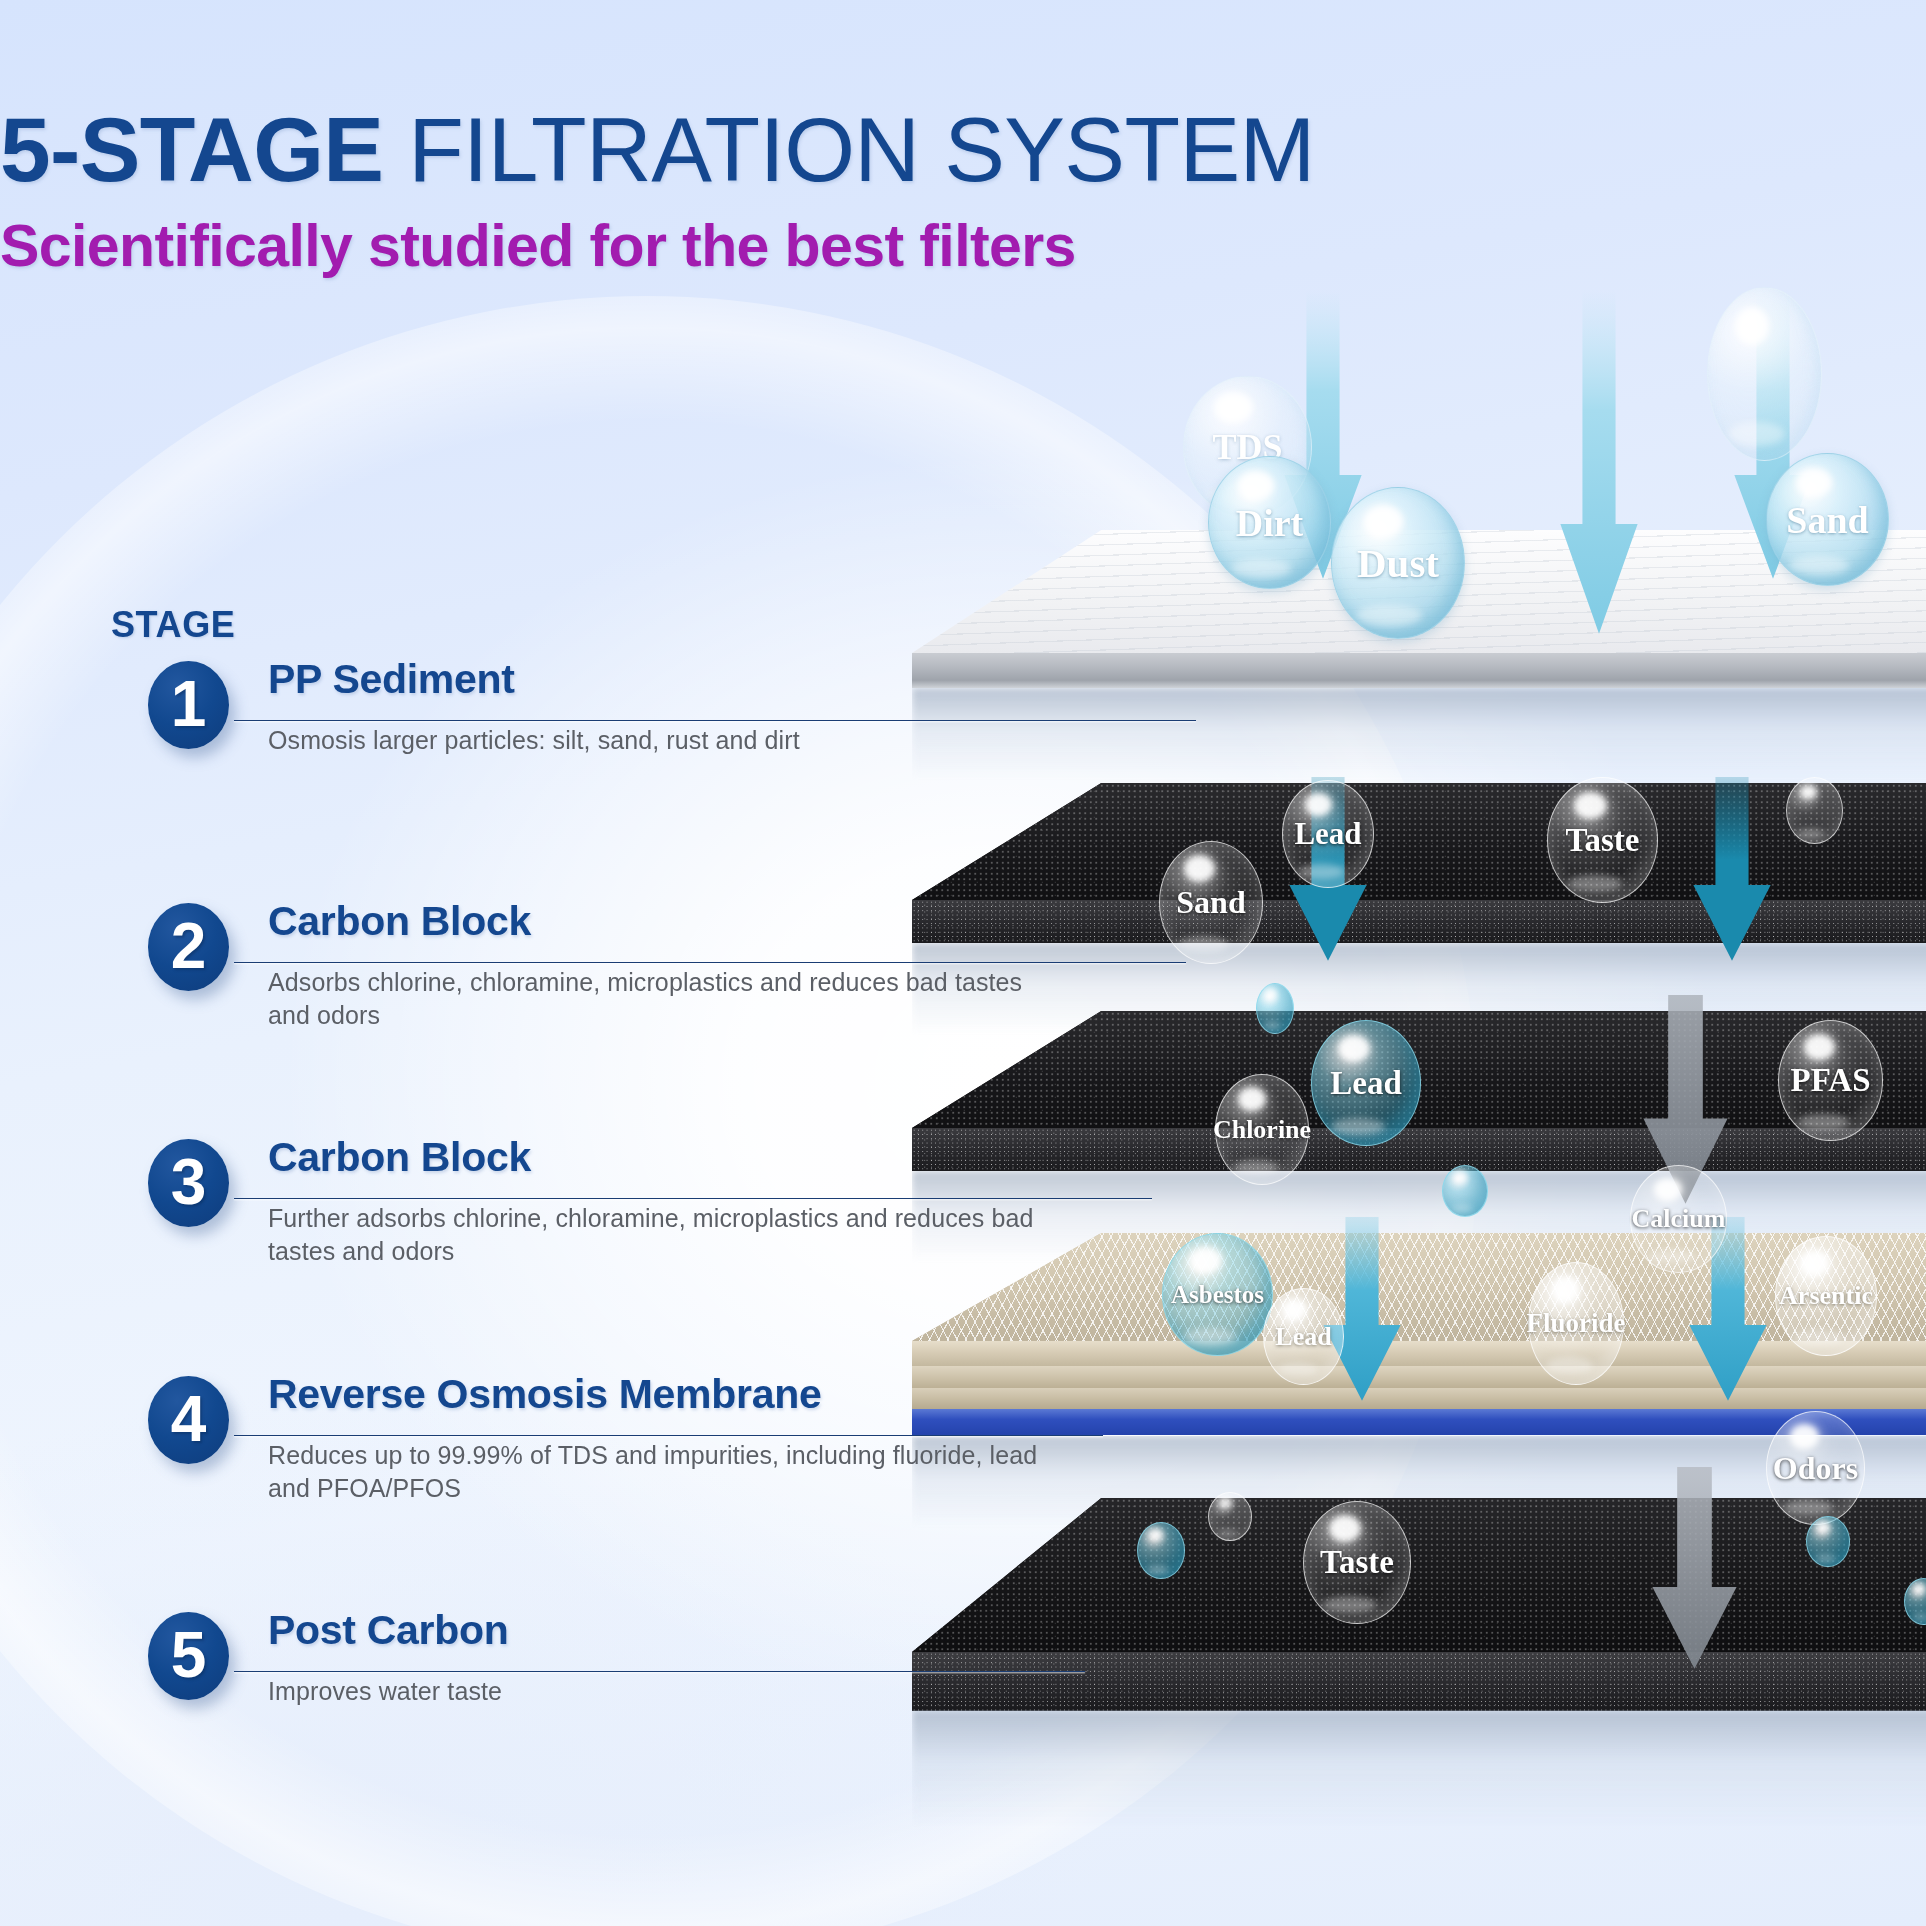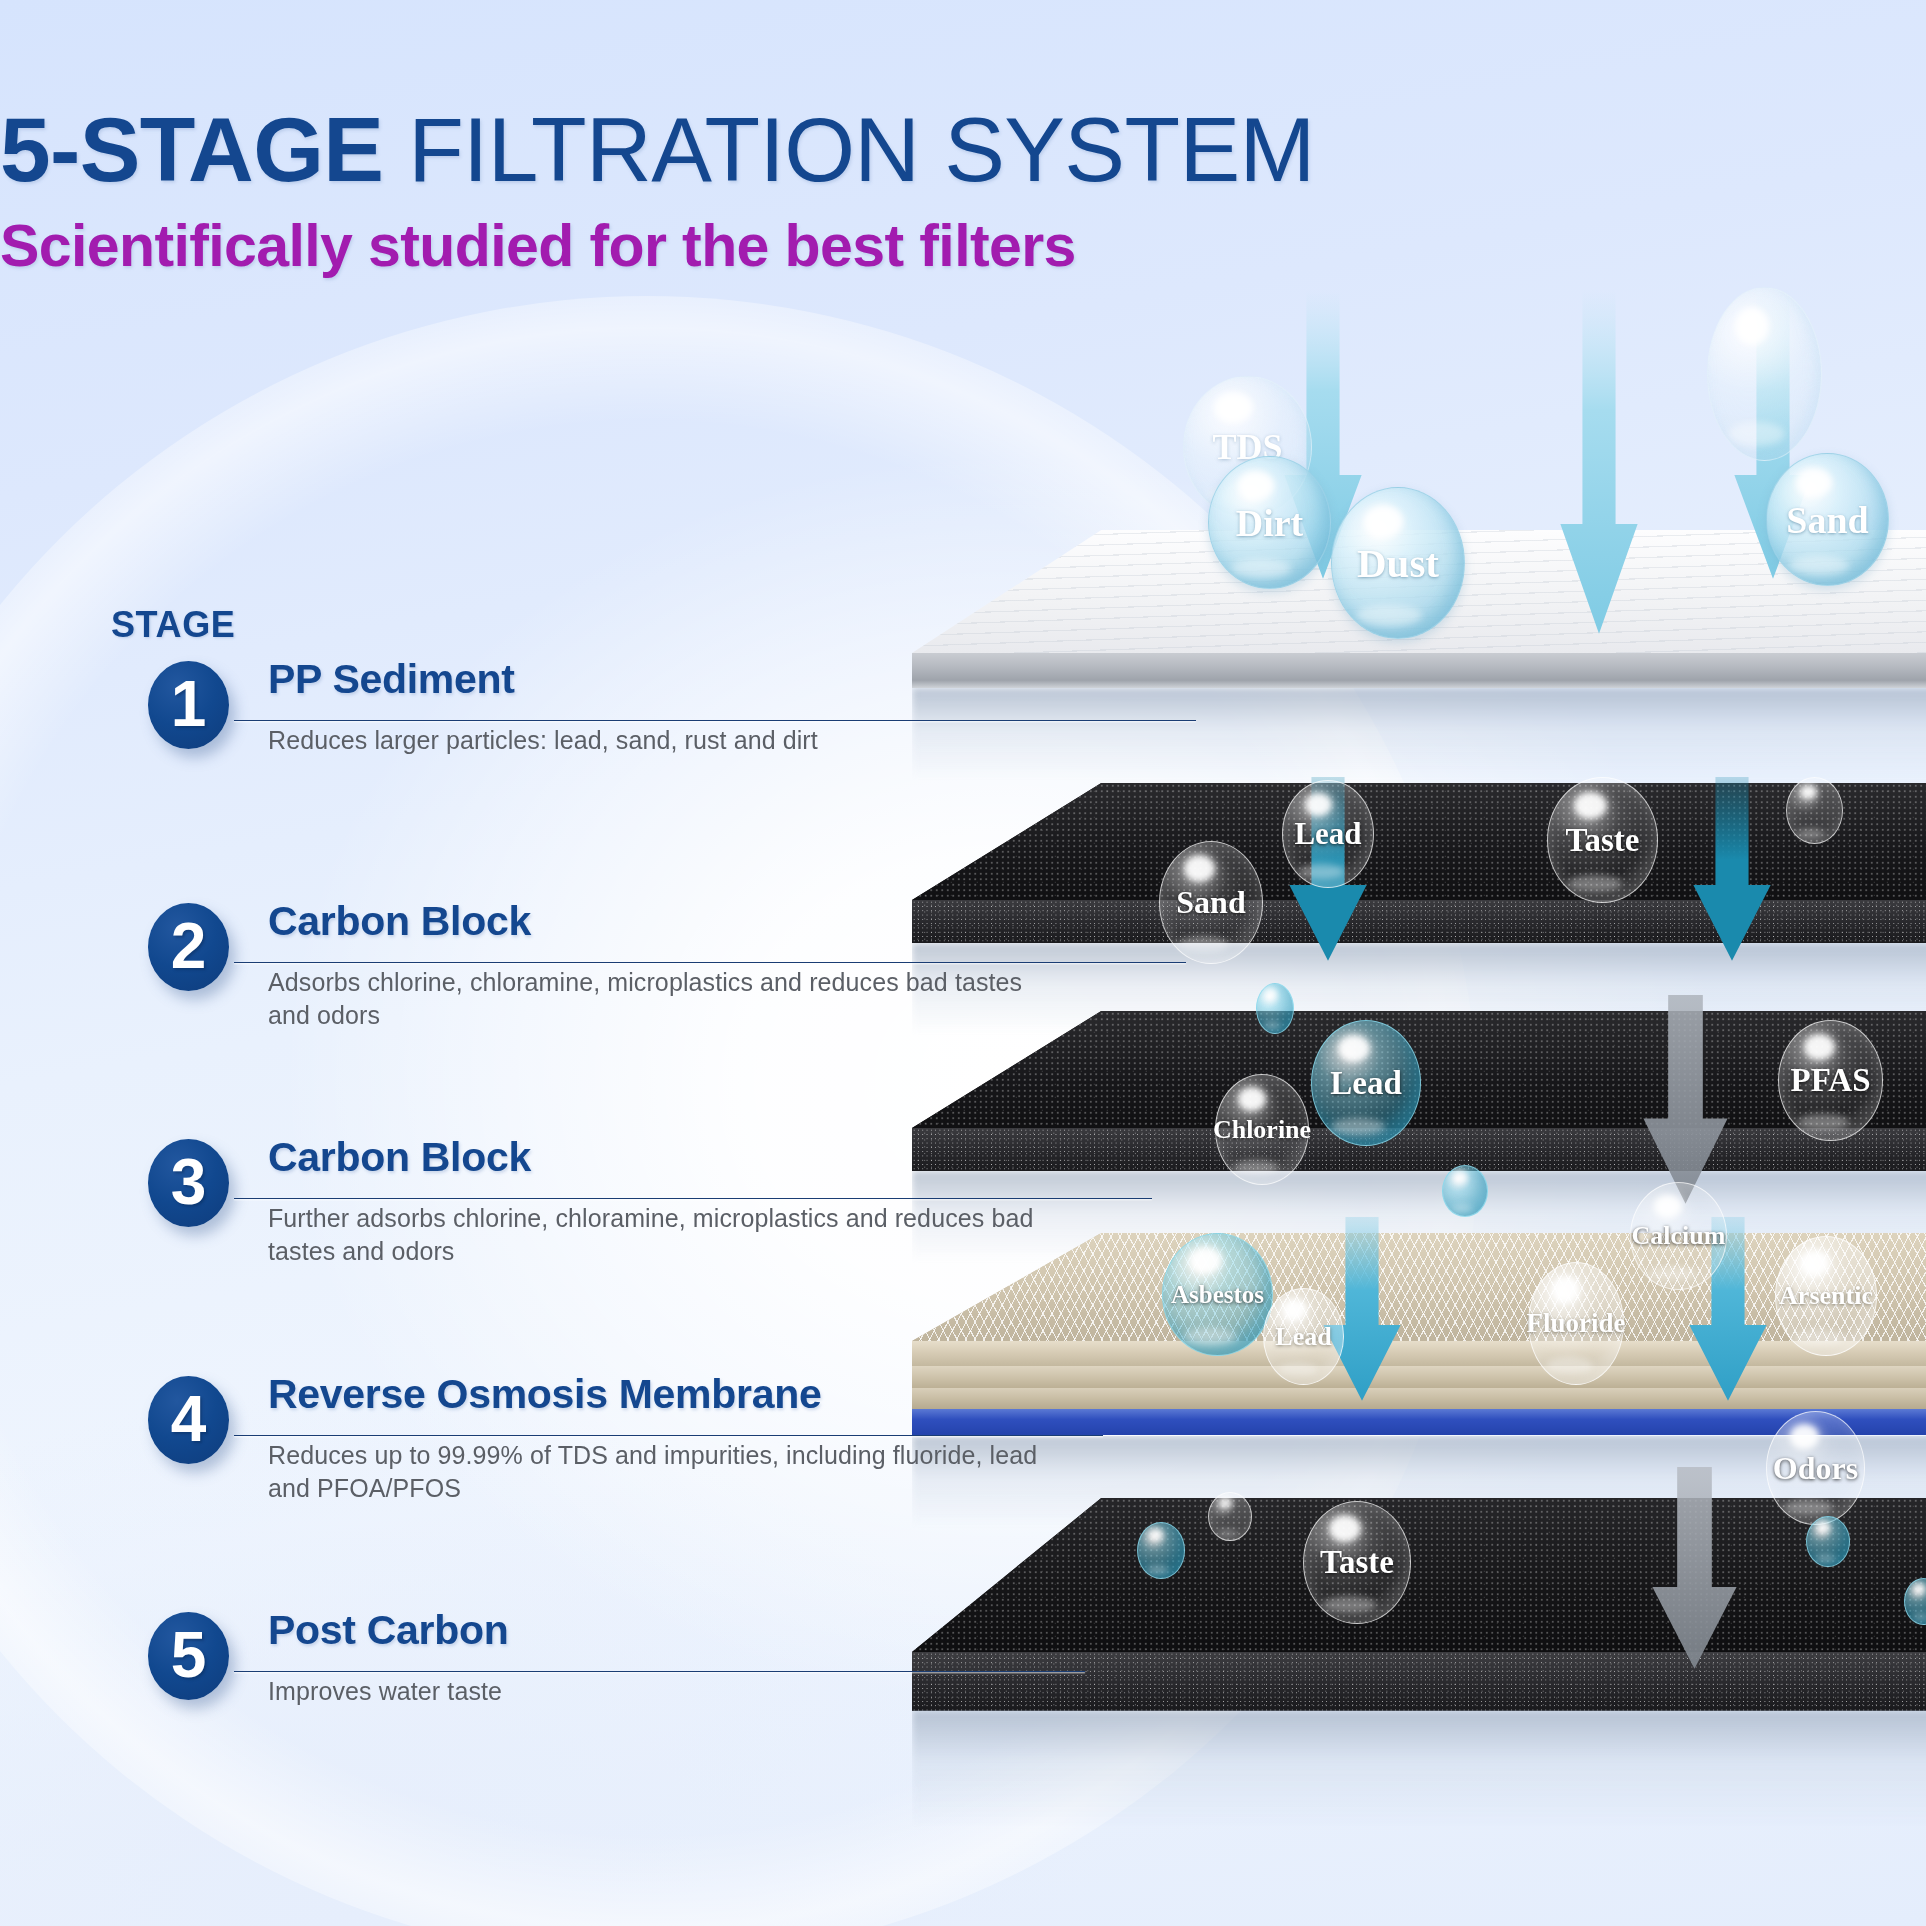--- a/index.html
+++ b/index.html
@@ -427,21 +427,21 @@
       </div>
     <div class="bub teal" style="left:399px;top:490px;width:110px;height:126px;font-size:33px;">
         <span>Lead</span>
       </div>
     <div class="bub teal" style="left:344px;top:453px;width:38px;height:51px;font-size:0px;"></div>
     <div class="bub teal" style="left:530px;top:635px;width:46px;height:52px;font-size:0px;"></div>
     <div class="bub clear" style="left:866px;top:490px;width:105px;height:121px;font-size:33px;">
         <span>PFAS</span>
       </div>
 
-    <div class="bub clear" style="left:718px;top:652px;width:97px;height:108px;font-size:26px;">
+    <div class="bub clear" style="left:718px;top:635px;width:97px;height:108px;font-size:26px;">
         <span>Calcium</span>
       </div>
     <div class="bub teal" style="left:250px;top:703px;width:111px;height:123px;font-size:25px;">
         <span>Asbestos</span>
       </div>
     <div class="bub pale" style="left:351px;top:758px;width:81px;height:97px;font-size:26px;">
         <span>Lead</span>
       </div>
     <div class="bub pale" style="left:616px;top:732px;width:96px;height:123px;font-size:27px;">
         <span>Fluoride</span>
@@ -463,21 +463,21 @@
   </div>
 
   <div class="stage-word">STAGE</div>
 
   <div class="stage" style="top:661px;">
     <div class="circ">
         <span>1</span>
       </div>
     <div class="body">
       <div class="stg-title">PP Sediment</div>
-      <div class="stg-desc">Reduces larger particles: lead, sand, rust and dirt</div>
+      <div class="stg-desc">Osmosis larger particles: silt, sand, rust and dirt</div>
     </div>
     <div class="rule" style="top:59px;width:962px;"></div>
   </div>
 
   <div class="stage" style="top:903px;">
     <div class="circ">
         <span>2</span>
       </div>
     <div class="body">
       <div class="stg-title">Carbon Block</div>

